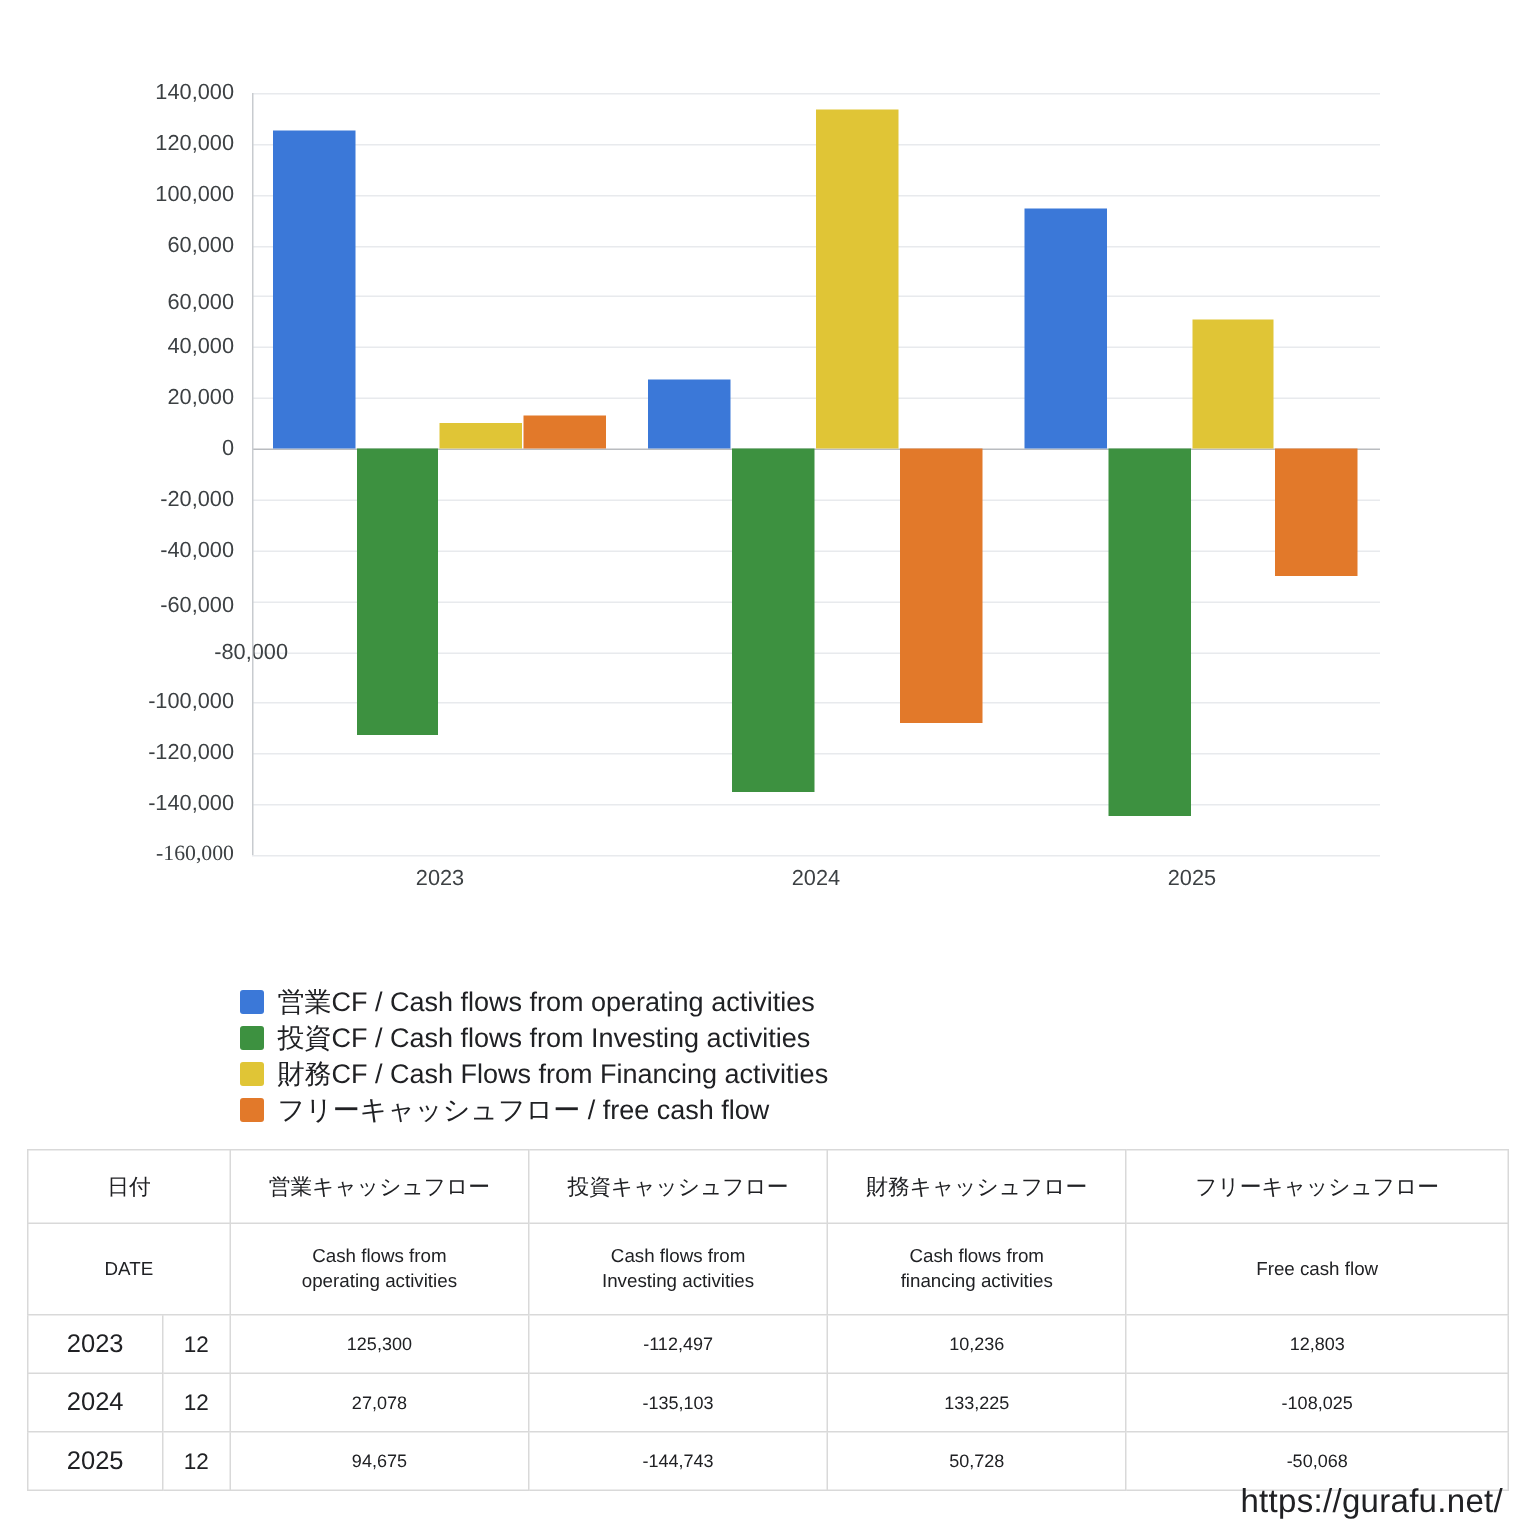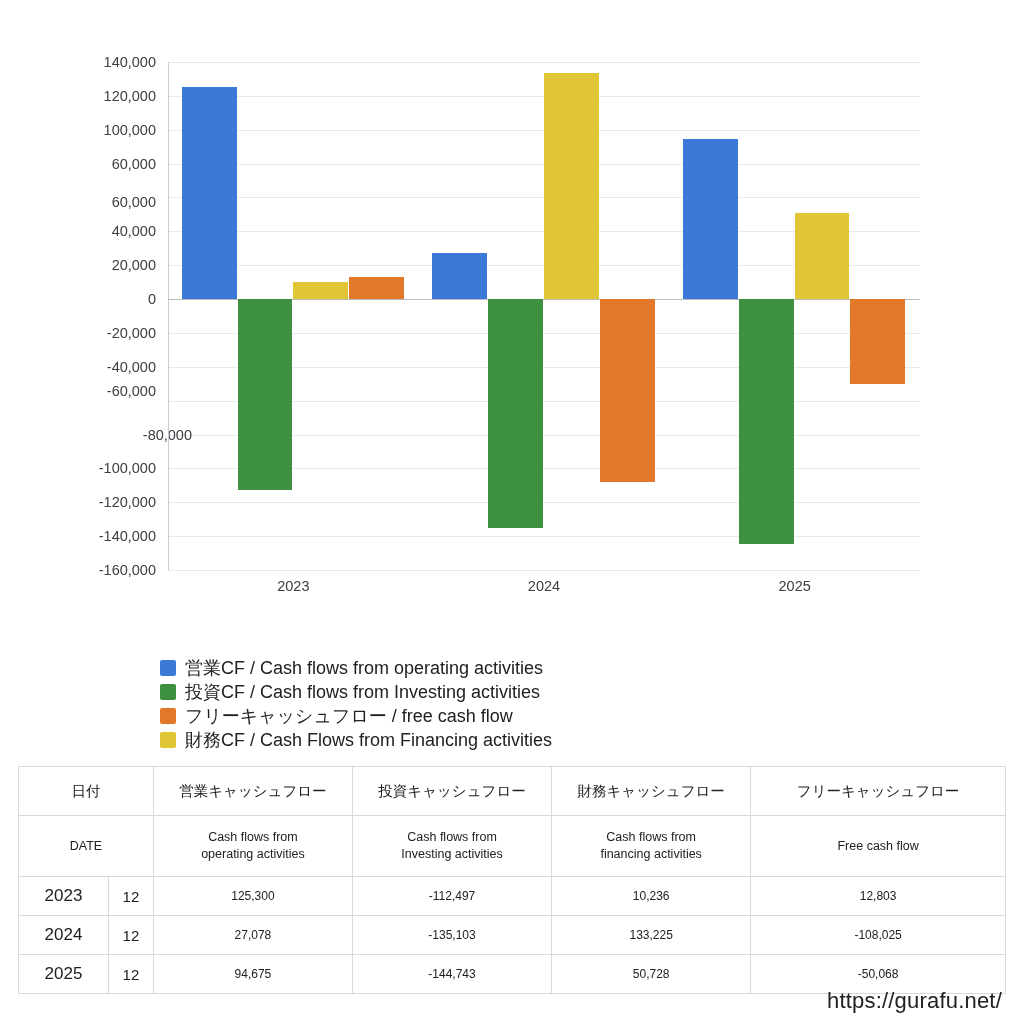--- a/index.html
+++ b/index.html
@@ -170,31 +170,31 @@
       <div class="ylabel" style="top: 169.333px; right: 764px;">40,000</div>
       <div class="gridline" style="top: 203.2px;"></div>
       <div class="ylabel" style="top: 203.2px; right: 764px;">20,000</div>
       <div class="gridline zero" style="top: 237.067px;"></div>
       <div class="ylabel" style="top: 237.067px; right: 764px;">0</div>
       <div class="gridline" style="top: 270.933px;"></div>
       <div class="ylabel" style="top: 270.933px; right: 764px;">-20,000</div>
       <div class="gridline" style="top: 304.8px;"></div>
       <div class="ylabel" style="top: 304.8px; right: 764px;">-40,000</div>
       <div class="gridline" style="top: 338.667px;"></div>
-      <div class="ylabel" style="top: 329px; right: 764px;">-60,000</div>
+      <div class="ylabel" style="top: 342px; right: 764px;">-60,000</div>
       <div class="gridline" style="top: 372.533px;"></div>
       <div class="ylabel" style="top: 372.533px; right: 728px;">-80,000</div>
       <div class="gridline" style="top: 406.4px;"></div>
       <div class="ylabel" style="top: 406.4px; right: 764px;">-100,000</div>
       <div class="gridline" style="top: 440.267px;"></div>
       <div class="ylabel" style="top: 440.267px; right: 764px;">-120,000</div>
       <div class="gridline" style="top: 474.133px;"></div>
       <div class="ylabel" style="top: 474.133px; right: 764px;">-140,000</div>
       <div class="gridline" style="top: 508px;"></div>
-      <div class="ylabel" style="top: 508px; right: 764px;">-160,000</div>
+      <div class="ylabel" style="top: 508px; right: 764px; font-family: Liberation Serif, serif;">-160,000</div>
       <div class="axis-left"></div>
       <div class="bar" style="left: 13.7867px; width: 54.7733px; top: 24.892px; height: 212.175px; background: rgb(59, 120, 216);"></div>
       <div class="bar" style="left: 69.56px; width: 54.7733px; top: 237.067px; height: 190.495px; background: rgb(61, 145, 64);"></div>
       <div class="bar" style="left: 125.333px; width: 54.7733px; top: 219.734px; height: 17.333px; background: rgb(224, 197, 54);"></div>
       <div class="bar" style="left: 181.107px; width: 54.7733px; top: 215.387px; height: 21.6797px; background: rgb(226, 121, 42);"></div>
       <div class="xlabel" style="left: 0px; width: 250.667px;">2023</div>
       <div class="bar" style="left: 264.453px; width: 54.7733px; top: 191.215px; height: 45.8521px; background: rgb(59, 120, 216);"></div>
       <div class="bar" style="left: 320.227px; width: 54.7733px; top: 237.067px; height: 228.774px; background: rgb(61, 145, 64);"></div>
       <div class="bar" style="left: 376px; width: 54.7733px; top: 11.4723px; height: 225.594px; background: rgb(224, 197, 54);"></div>
       <div class="bar" style="left: 431.773px; width: 54.7733px; top: 237.067px; height: 182.922px; background: rgb(226, 121, 42);"></div>
@@ -210,26 +210,26 @@
 <div id="legend">
     <div class="legend-row">
       <span class="legend-swatch" style="background: rgb(59, 120, 216);"></span>
       <span class="legend-text">営業CF / Cash flows from operating activities</span>
     </div>
     <div class="legend-row">
       <span class="legend-swatch" style="background: rgb(61, 145, 64);"></span>
       <span class="legend-text">投資CF / Cash flows from Investing activities</span>
     </div>
     <div class="legend-row">
+      <span class="legend-swatch" style="background: rgb(224, 197, 54);"></span>
+      <span class="legend-text">財務CF / Cash Flows from Financing activities</span>
+    </div>
+    <div class="legend-row">
       <span class="legend-swatch" style="background: rgb(226, 121, 42);"></span>
       <span class="legend-text">フリーキャッシュフロー / free cash flow</span>
-    </div>
-    <div class="legend-row">
-      <span class="legend-swatch" style="background: rgb(224, 197, 54);"></span>
-      <span class="legend-text">財務CF / Cash Flows from Financing activities</span>
     </div>
   </div>
 
 <table id="data-table">
   <colgroup>
       <col style="width: 84px;">
       <col style="width: 42px;">
       <col style="width: 186px;">
       <col style="width: 186px;">
       <col style="width: 186px;">

